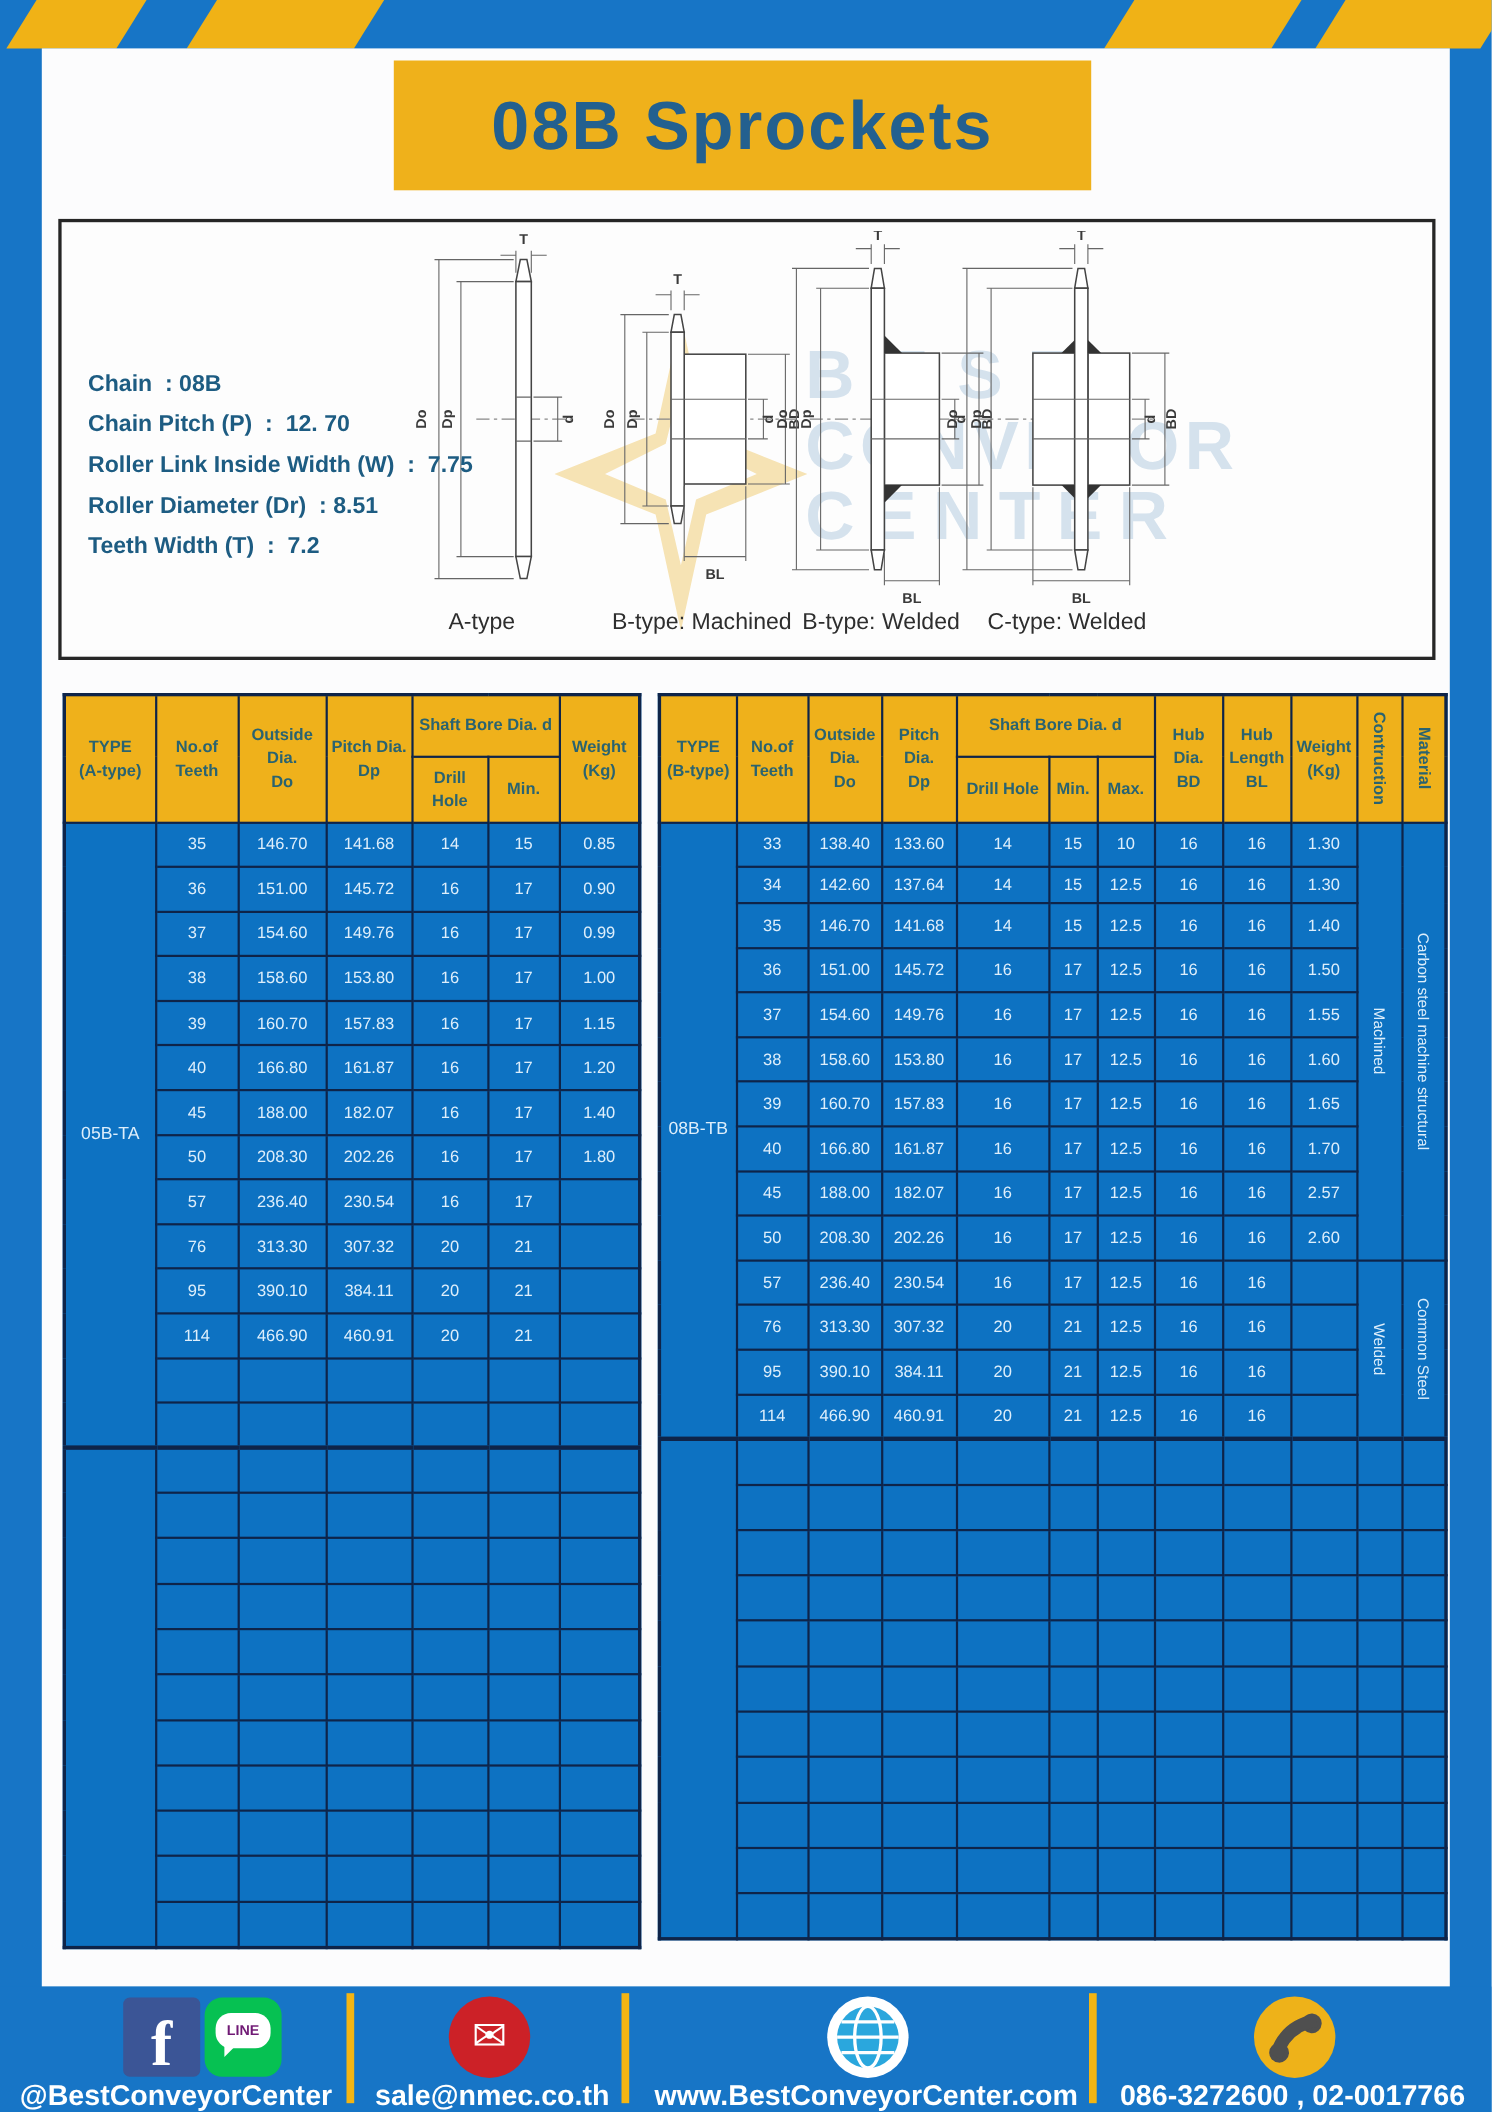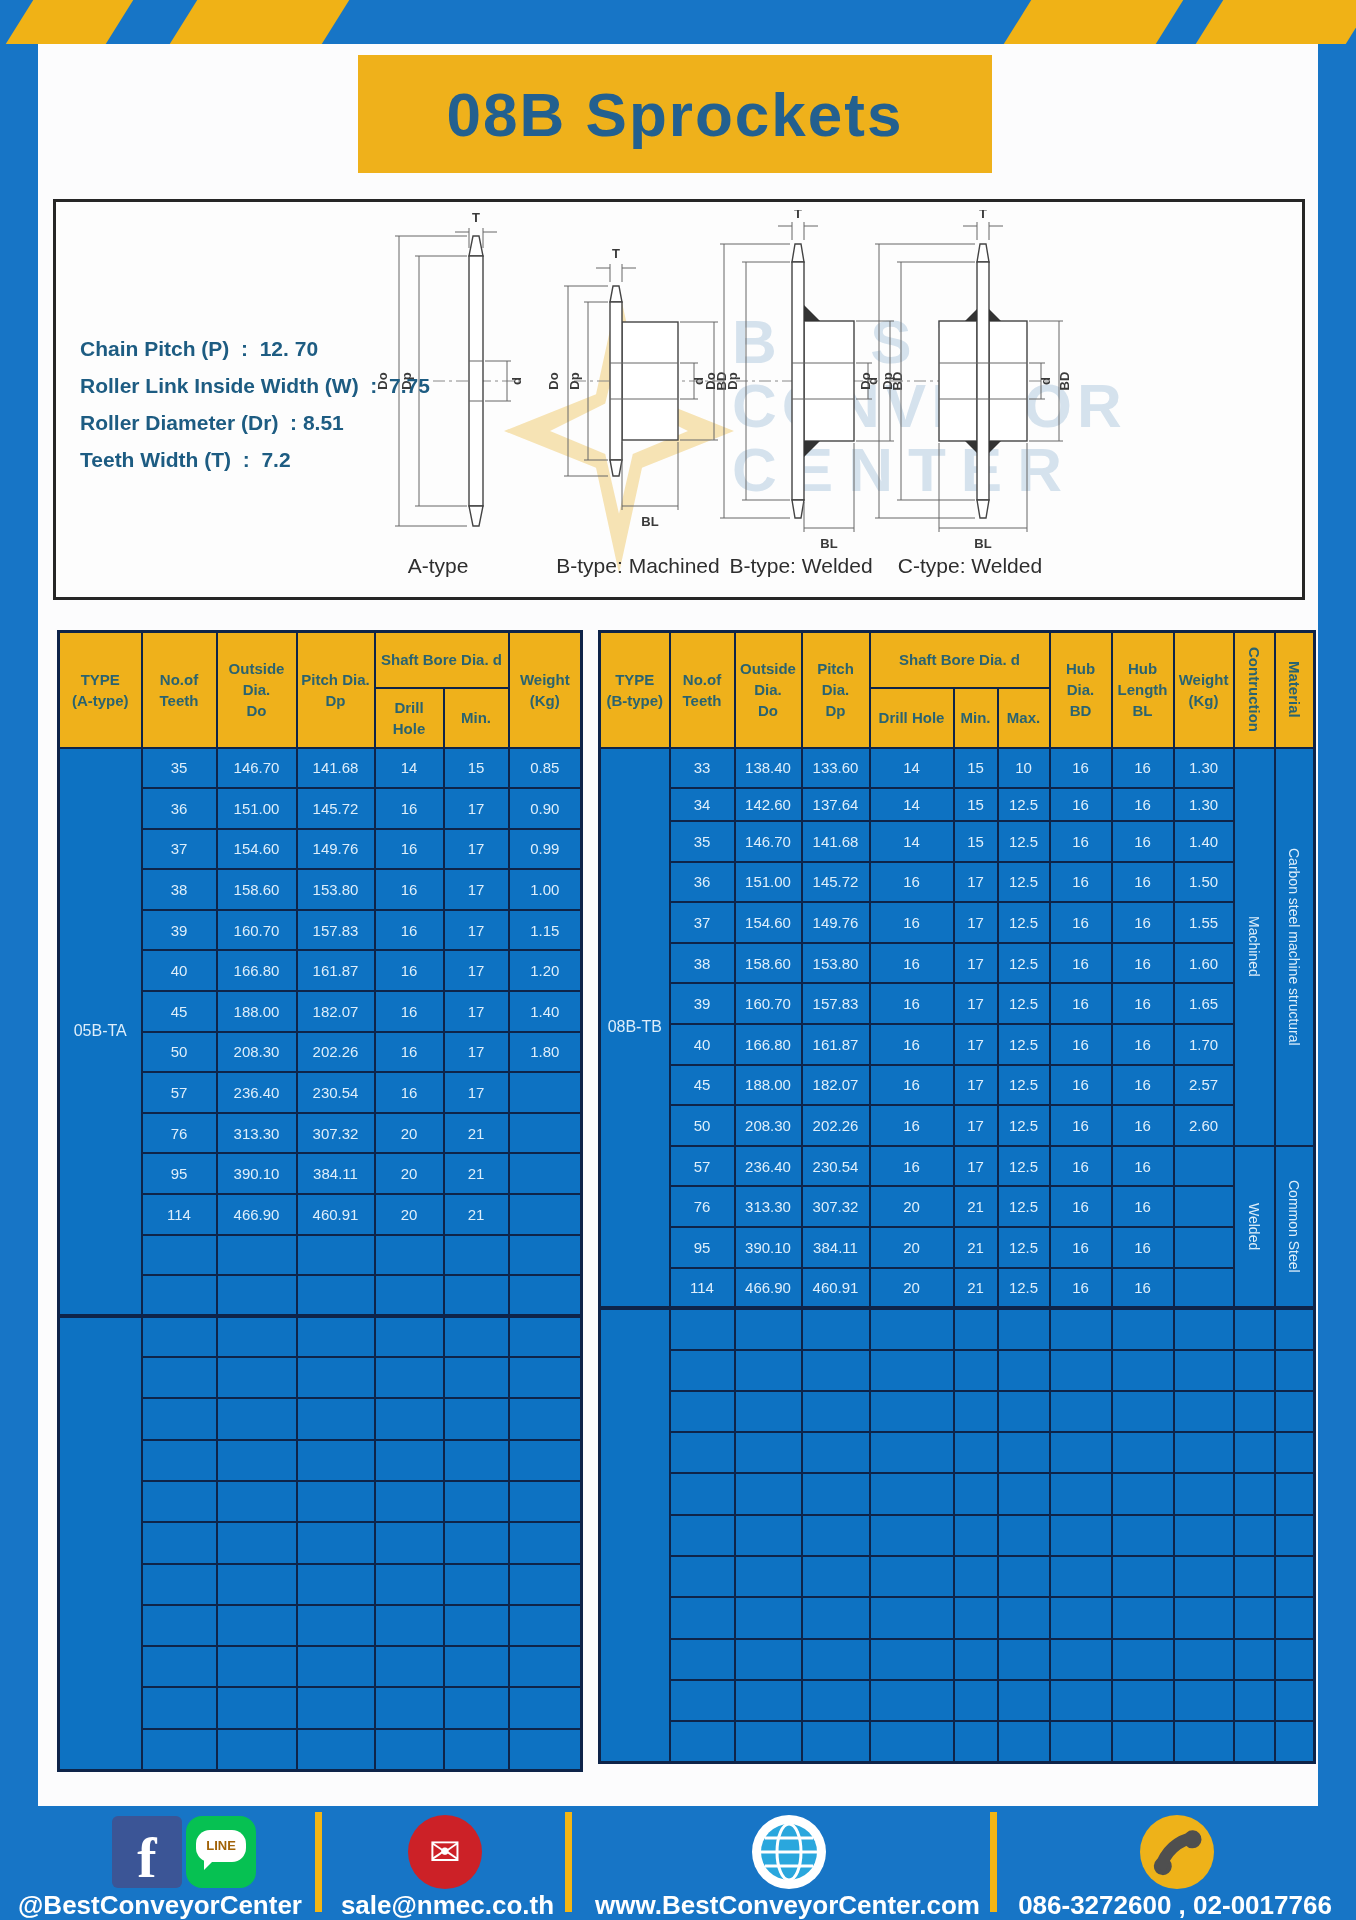--- a/index.html
+++ b/index.html
@@ -66,21 +66,21 @@
   .f-label{position:absolute;top:84px;color:#ffffff;font-size:26px;font-weight:bold;text-align:center;white-space:nowrap;}
   .fl-social{left:0;width:320px;}
   .fl-email{left:330px;width:235px;}
   .fl-web{left:590px;width:395px;}
   .fl-phone{left:1000px;width:350px;}
   .fb-icon{position:absolute;left:112px;top:10px;width:70px;height:72px;background:#3b5596;border-radius:6px;
            color:#fff;font-family:"Liberation Serif",serif;font-weight:bold;font-size:58px;
            text-align:center;line-height:84px;overflow:hidden;}
   .line-icon{position:absolute;left:186px;top:10px;width:70px;height:72px;background:#06c152;border-radius:16px;}
   .line-bubble{position:absolute;left:10px;top:14px;width:50px;height:32px;background:#fff;border-radius:14px;
-               text-align:center;font-size:13px;font-weight:bold;color:#a16207;line-height:32px;}
+               text-align:center;font-size:13px;font-weight:bold;color:#701a75;line-height:32px;}
   .line-tail{position:absolute;left:18px;top:44px;width:0;height:0;border-left:10px solid #fff;
              border-bottom:10px solid transparent;}
   .mail-icon{position:absolute;left:408px;top:9px;width:74px;height:74px;background:#cc2127;border-radius:50%;
              color:#fff;font-size:38px;text-align:center;line-height:74px;}
   .globe-icon{position:absolute;left:752px;top:9px;width:74px;height:74px;background:#fff;border-radius:50%;}
   .phone-icon{position:absolute;left:1140px;top:9px;width:74px;height:74px;background:#eeb219;border-radius:50%;}
 </style>
 </head>
 <body>
 
@@ -101,20 +101,21 @@
     <polygon fill="#f1ce79" points="50,0 60,46 100,62 60,78 50,124 40,78 0,62 40,46"></polygon>
     <polygon fill="#fdfdfd" points="50,26 56,50 80,62 56,72 50,98 44,72 20,62 44,50"></polygon>
   </svg>
   <div class="wm-text">
     <div class="wm-l1">BEST</div>
     <div class="wm-l2">CONVEYOR</div>
     <div class="wm-l3">CENTER</div>
   </div>
 
   <div class="specs">
+    <div class="spec-line">Chain  : 08B</div>
     <div class="spec-line">Chain Pitch (P)  :  12. 70</div>
     <div class="spec-line">Roller Link Inside Width (W)  :  7.75</div>
     <div class="spec-line">Roller Diameter (Dr)  : 8.51</div>
     <div class="spec-line">Teeth Width (T)  :  7.2</div>
   </div>
 
   <svg class="drawing dA" viewBox="0 0 170 342">
     <line class="cline" x1="62" y1="171" x2="152" y2="171"></line>
     <polygon class="outline" points="98,46 102,26 108,26 112,46"></polygon>
     <rect class="outline" x="98" y="46" width="14" height="250"></rect>

